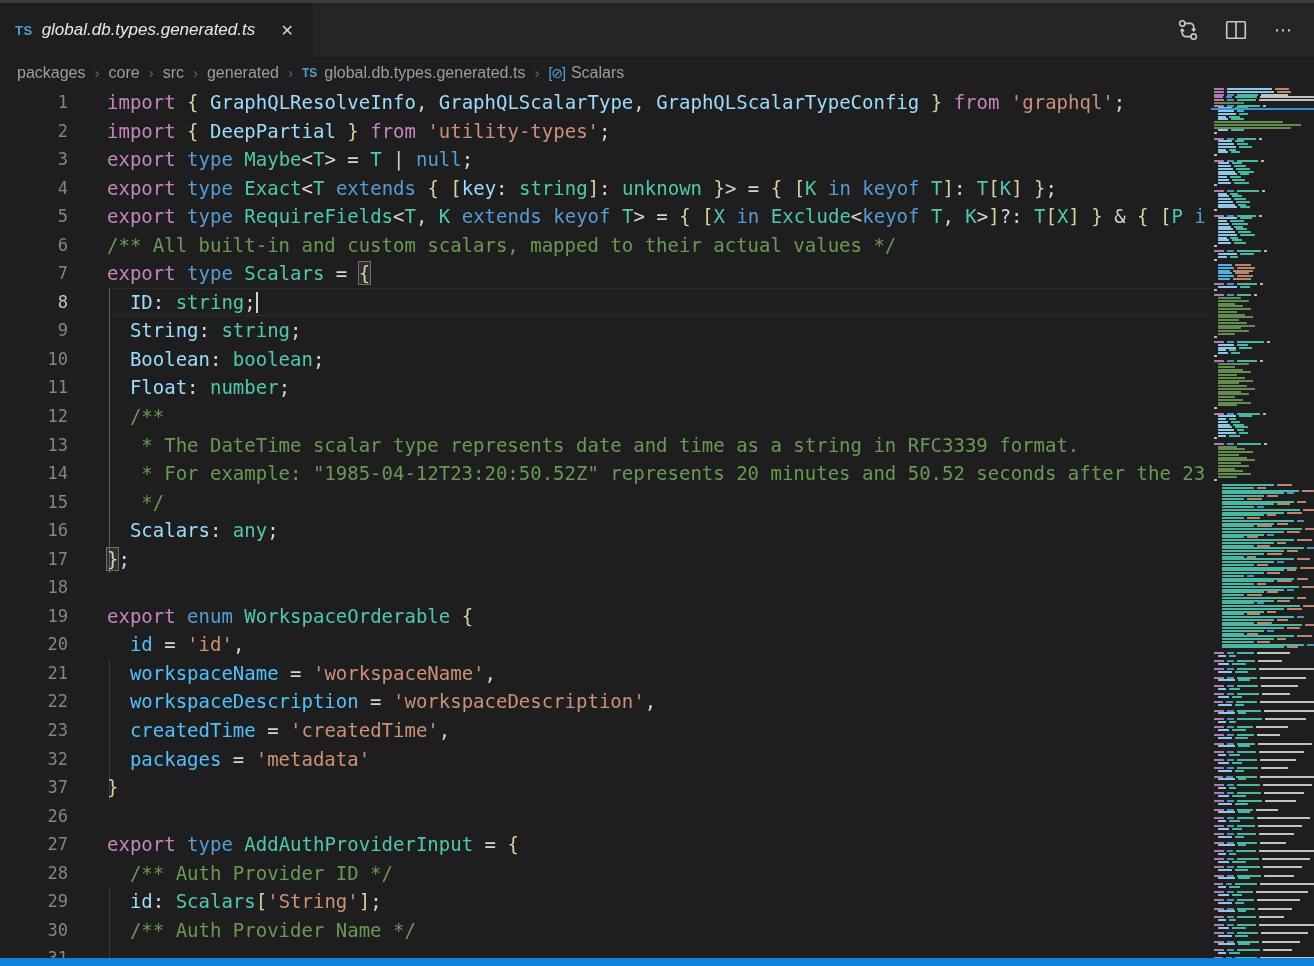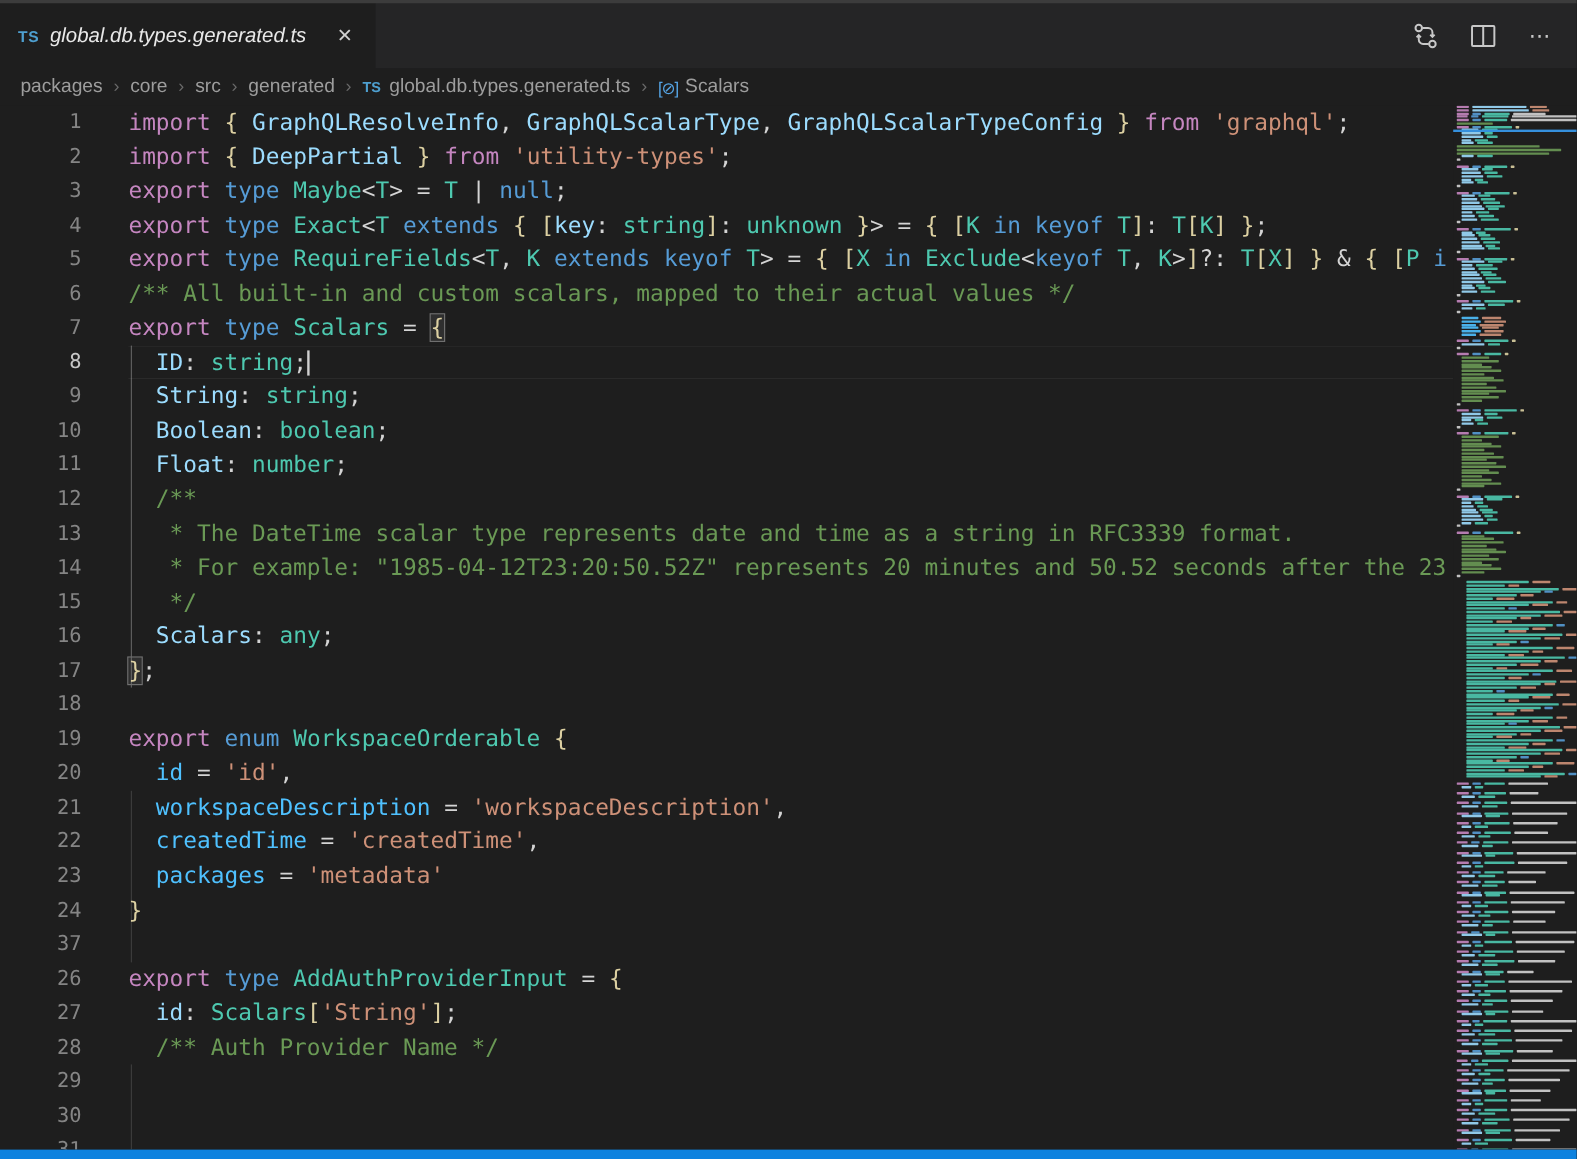--- a/index.html
+++ b/index.html
@@ -130,21 +130,21 @@
         <div class="num">14</div>
         <div class="num">15</div>
         <div class="num">16</div>
         <div class="num">17</div>
         <div class="num">18</div>
         <div class="num">19</div>
         <div class="num">20</div>
         <div class="num">21</div>
         <div class="num">22</div>
         <div class="num">23</div>
-        <div class="num">24</div>
+        <div class="num">32</div>
         <div class="num">37</div>
         <div class="num">26</div>
         <div class="num">27</div>
         <div class="num">28</div>
         <div class="num">29</div>
         <div class="num">30</div>
         <div class="num">31</div>
       </div>
     <div class="code" id="codearea">
         <div class="guide active" style="top: 199.85px; height: 285.5px;"></div>
@@ -163,26 +163,28 @@
         <div class="line"><span class="tok" style="color: rgb(212, 212, 212);">  </span><span class="tok" style="color: rgb(156, 220, 254);">Float</span><span class="tok" style="color: rgb(212, 212, 212);">: </span><span class="tok" style="color: rgb(78, 201, 176);">number</span><span class="tok" style="color: rgb(212, 212, 212);">;</span></div>
         <div class="line"><span class="tok" style="color: rgb(106, 153, 85);">  /**</span></div>
         <div class="line"><span class="tok" style="color: rgb(106, 153, 85);">   * The DateTime scalar type represents date and time as a string in RFC3339 format.</span></div>
         <div class="line"><span class="tok" style="color: rgb(106, 153, 85);">   * For example: "1985-04-12T23:20:50.52Z" represents 20 minutes and 50.52 seconds after the 23</span></div>
         <div class="line"><span class="tok" style="color: rgb(106, 153, 85);">   */</span></div>
         <div class="line"><span class="tok" style="color: rgb(212, 212, 212);">  </span><span class="tok" style="color: rgb(156, 220, 254);">Scalars</span><span class="tok" style="color: rgb(212, 212, 212);">: </span><span class="tok" style="color: rgb(78, 201, 176);">any</span><span class="tok" style="color: rgb(212, 212, 212);">;</span></div>
         <div class="line"><span class="tok box" style="color: rgb(220, 208, 162);">}</span><span class="tok" style="color: rgb(212, 212, 212);">;</span></div>
         <div class="line"></div>
         <div class="line"><span class="tok" style="color: rgb(197, 134, 192);">export</span><span class="tok" style="color: rgb(212, 212, 212);"> </span><span class="tok" style="color: rgb(86, 156, 214);">enum</span><span class="tok" style="color: rgb(212, 212, 212);"> </span><span class="tok" style="color: rgb(78, 201, 176);">WorkspaceOrderable</span><span class="tok" style="color: rgb(212, 212, 212);"> </span><span class="tok" style="color: rgb(220, 208, 162);">{</span></div>
         <div class="line"><span class="tok" style="color: rgb(212, 212, 212);">  </span><span class="tok" style="color: rgb(79, 193, 255);">id</span><span class="tok" style="color: rgb(212, 212, 212);"> = </span><span class="tok" style="color: rgb(206, 145, 120);">'id'</span><span class="tok" style="color: rgb(212, 212, 212);">,</span></div>
+        <div class="line"><span class="tok" style="color: rgb(212, 212, 212);">  </span><span class="tok" style="color: rgb(79, 193, 255);">workspaceName</span><span class="tok" style="color: rgb(212, 212, 212);"> = </span><span class="tok" style="color: rgb(206, 145, 120);">'workspaceName'</span><span class="tok" style="color: rgb(212, 212, 212);">,</span></div>
         <div class="line"><span class="tok" style="color: rgb(212, 212, 212);">  </span><span class="tok" style="color: rgb(79, 193, 255);">workspaceDescription</span><span class="tok" style="color: rgb(212, 212, 212);"> = </span><span class="tok" style="color: rgb(206, 145, 120);">'workspaceDescription'</span><span class="tok" style="color: rgb(212, 212, 212);">,</span></div>
         <div class="line"><span class="tok" style="color: rgb(212, 212, 212);">  </span><span class="tok" style="color: rgb(79, 193, 255);">createdTime</span><span class="tok" style="color: rgb(212, 212, 212);"> = </span><span class="tok" style="color: rgb(206, 145, 120);">'createdTime'</span><span class="tok" style="color: rgb(212, 212, 212);">,</span></div>
         <div class="line"><span class="tok" style="color: rgb(212, 212, 212);">  </span><span class="tok" style="color: rgb(79, 193, 255);">packages</span><span class="tok" style="color: rgb(212, 212, 212);"> = </span><span class="tok" style="color: rgb(206, 145, 120);">'metadata'</span></div>
         <div class="line"><span class="tok" style="color: rgb(220, 208, 162);">}</span></div>
         <div class="line"></div>
         <div class="line"><span class="tok" style="color: rgb(197, 134, 192);">export</span><span class="tok" style="color: rgb(212, 212, 212);"> </span><span class="tok" style="color: rgb(86, 156, 214);">type</span><span class="tok" style="color: rgb(212, 212, 212);"> </span><span class="tok" style="color: rgb(78, 201, 176);">AddAuthProviderInput</span><span class="tok" style="color: rgb(212, 212, 212);"> = </span><span class="tok" style="color: rgb(220, 208, 162);">{</span></div>
+        <div class="line"><span class="tok" style="color: rgb(106, 153, 85);">  /** Auth Provider ID */</span></div>
         <div class="line"><span class="tok" style="color: rgb(212, 212, 212);">  </span><span class="tok" style="color: rgb(156, 220, 254);">id</span><span class="tok" style="color: rgb(212, 212, 212);">: </span><span class="tok" style="color: rgb(78, 201, 176);">Scalars</span><span class="tok" style="color: rgb(220, 208, 162);">[</span><span class="tok" style="color: rgb(206, 145, 120);">'String'</span><span class="tok" style="color: rgb(220, 208, 162);">]</span><span class="tok" style="color: rgb(212, 212, 212);">;</span></div>
         <div class="line"><span class="tok" style="color: rgb(106, 153, 85);">  /** Auth Provider Name */</span></div>
       </div>
     <div class="minimap" id="minimap">
       <div class="mm-rows" id="mmrows">
           <div class="mm-row" style="top: 0px;">
             <span class="mm-seg" style="background: rgb(197, 134, 192); width: 10px;"></span>
             <span class="mm-seg" style="background: rgb(156, 220, 254); width: 45px;"></span>
             <span class="mm-seg" style="background: rgb(206, 145, 120); width: 14px;"></span>
           </div>

